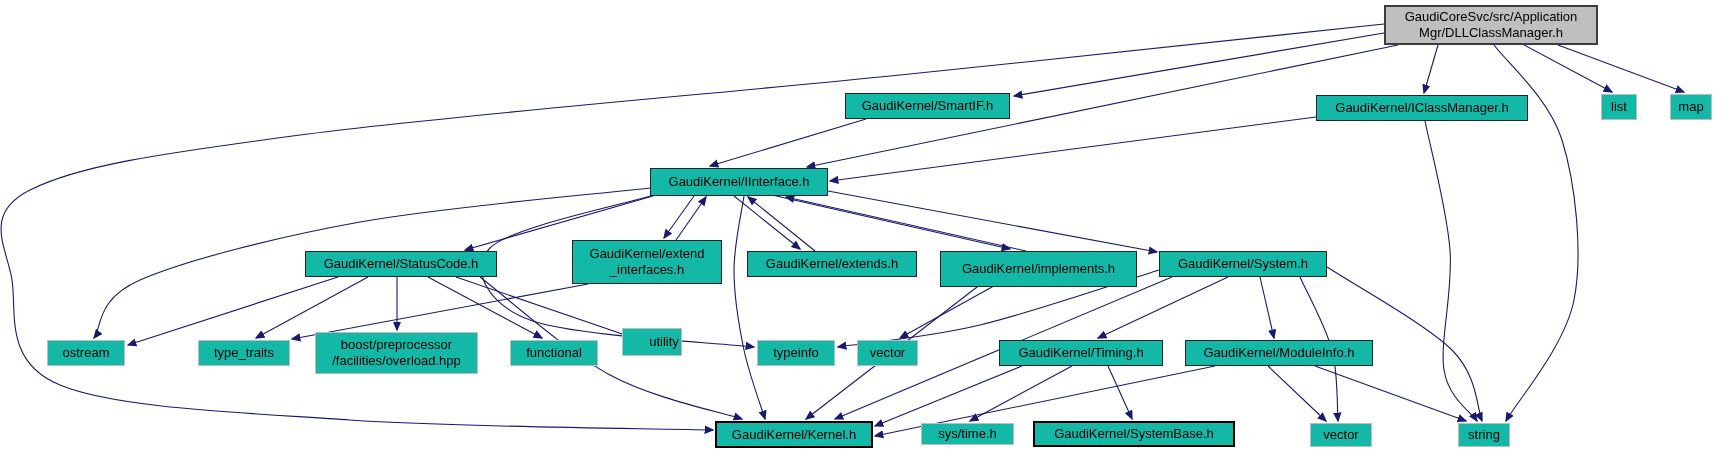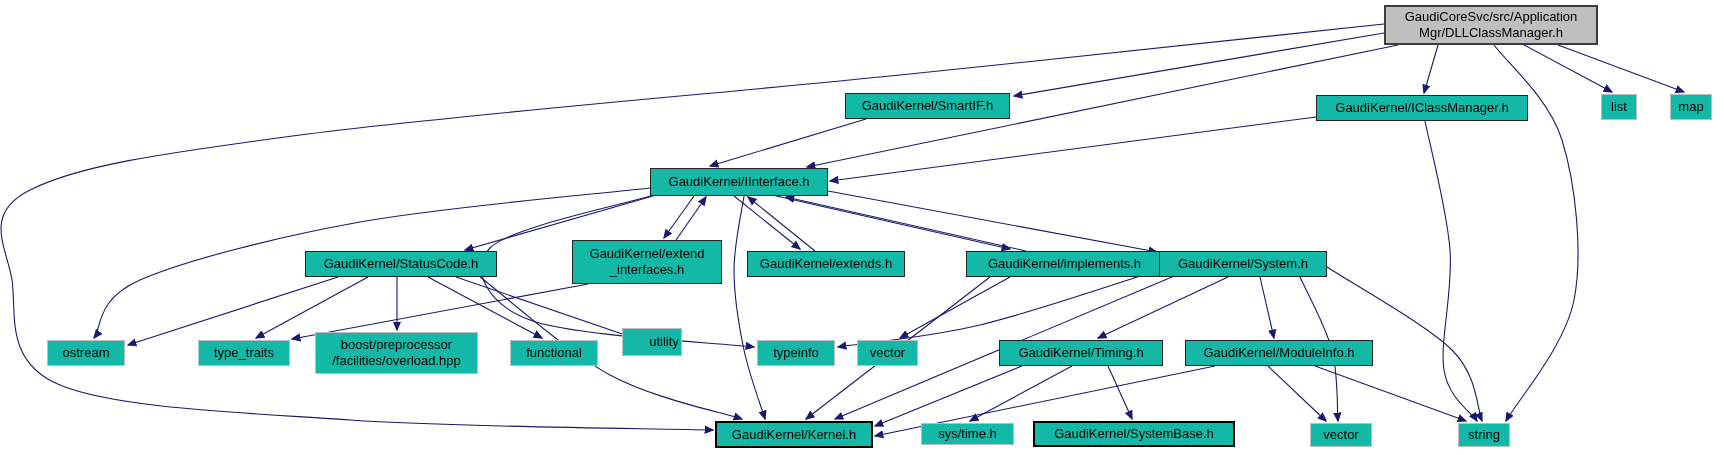--- a/index.html
+++ b/index.html
@@ -70,22 +70,22 @@
 <div class="node root" style="left: 1384px; top: 5px; width: 214px; height: 40px;">GaudiCoreSvc/src/Application
 Mgr/DLLClassManager.h</div>
     <div class="node internal" style="left: 845px; top: 93px; width: 165px; height: 26px;">GaudiKernel/SmartIF.h</div>
     <div class="node internal" style="left: 1316px; top: 95px; width: 212px; height: 26px;">GaudiKernel/IClassManager.h</div>
     <div class="node system" style="left: 1601px; top: 94px; width: 36px; height: 26px;">list</div>
     <div class="node system" style="left: 1670px; top: 94px; width: 42px; height: 26px;">map</div>
     <div class="node internal" style="left: 650px; top: 168px; width: 178px; height: 28px;">GaudiKernel/IInterface.h</div>
     <div class="node internal" style="left: 305px; top: 251px; width: 192px; height: 26px;">GaudiKernel/StatusCode.h</div>
     <div class="node internal" style="left: 572px; top: 240px; width: 150px; height: 44px;">GaudiKernel/extend
 _interfaces.h</div>
-    <div class="node internal" style="left: 747px; top: 251px; width: 158px; height: 26px;">GaudiKernel/extends.h</div>
-    <div class="node internal" style="left: 940px; top: 251px; width: 197px; height: 26px; margin-left: 26px;">GaudiKernel/implements.h</div>
+    <div class="node internal" style="left: 747px; top: 251px; width: 170px; height: 26px;">GaudiKernel/extends.h</div>
+    <div class="node internal" style="left: 940px; top: 251px; width: 197px; height: 36px;">GaudiKernel/implements.h</div>
     <div class="node internal" style="left: 1159px; top: 251px; width: 168px; height: 26px;">GaudiKernel/System.h</div>
     <div class="node system" style="left: 47px; top: 340px; width: 78px; height: 26px;">ostream</div>
     <div class="node system" style="left: 198px; top: 340px; width: 92px; height: 26px;">type_traits</div>
     <div class="node system" style="left: 315px; top: 332px; width: 163px; height: 42px;">boost/preprocessor
 /facilities/overload.hpp</div>
     <div class="node system" style="left: 510px; top: 340px; width: 88px; height: 26px;">functional</div>
     <div class="node system" style="left: 622px; top: 328px; width: 60px; height: 28px; padding-left: 24px;">utility</div>
     <div class="node system" style="left: 757px; top: 340px; width: 78px; height: 26px;">typeinfo</div>
     <div class="node system" style="left: 857px; top: 340px; width: 61px; height: 26px;">vector</div>
     <div class="node internal" style="left: 1185px; top: 340px; width: 188px; height: 26px;">GaudiKernel/ModuleInfo.h</div>

